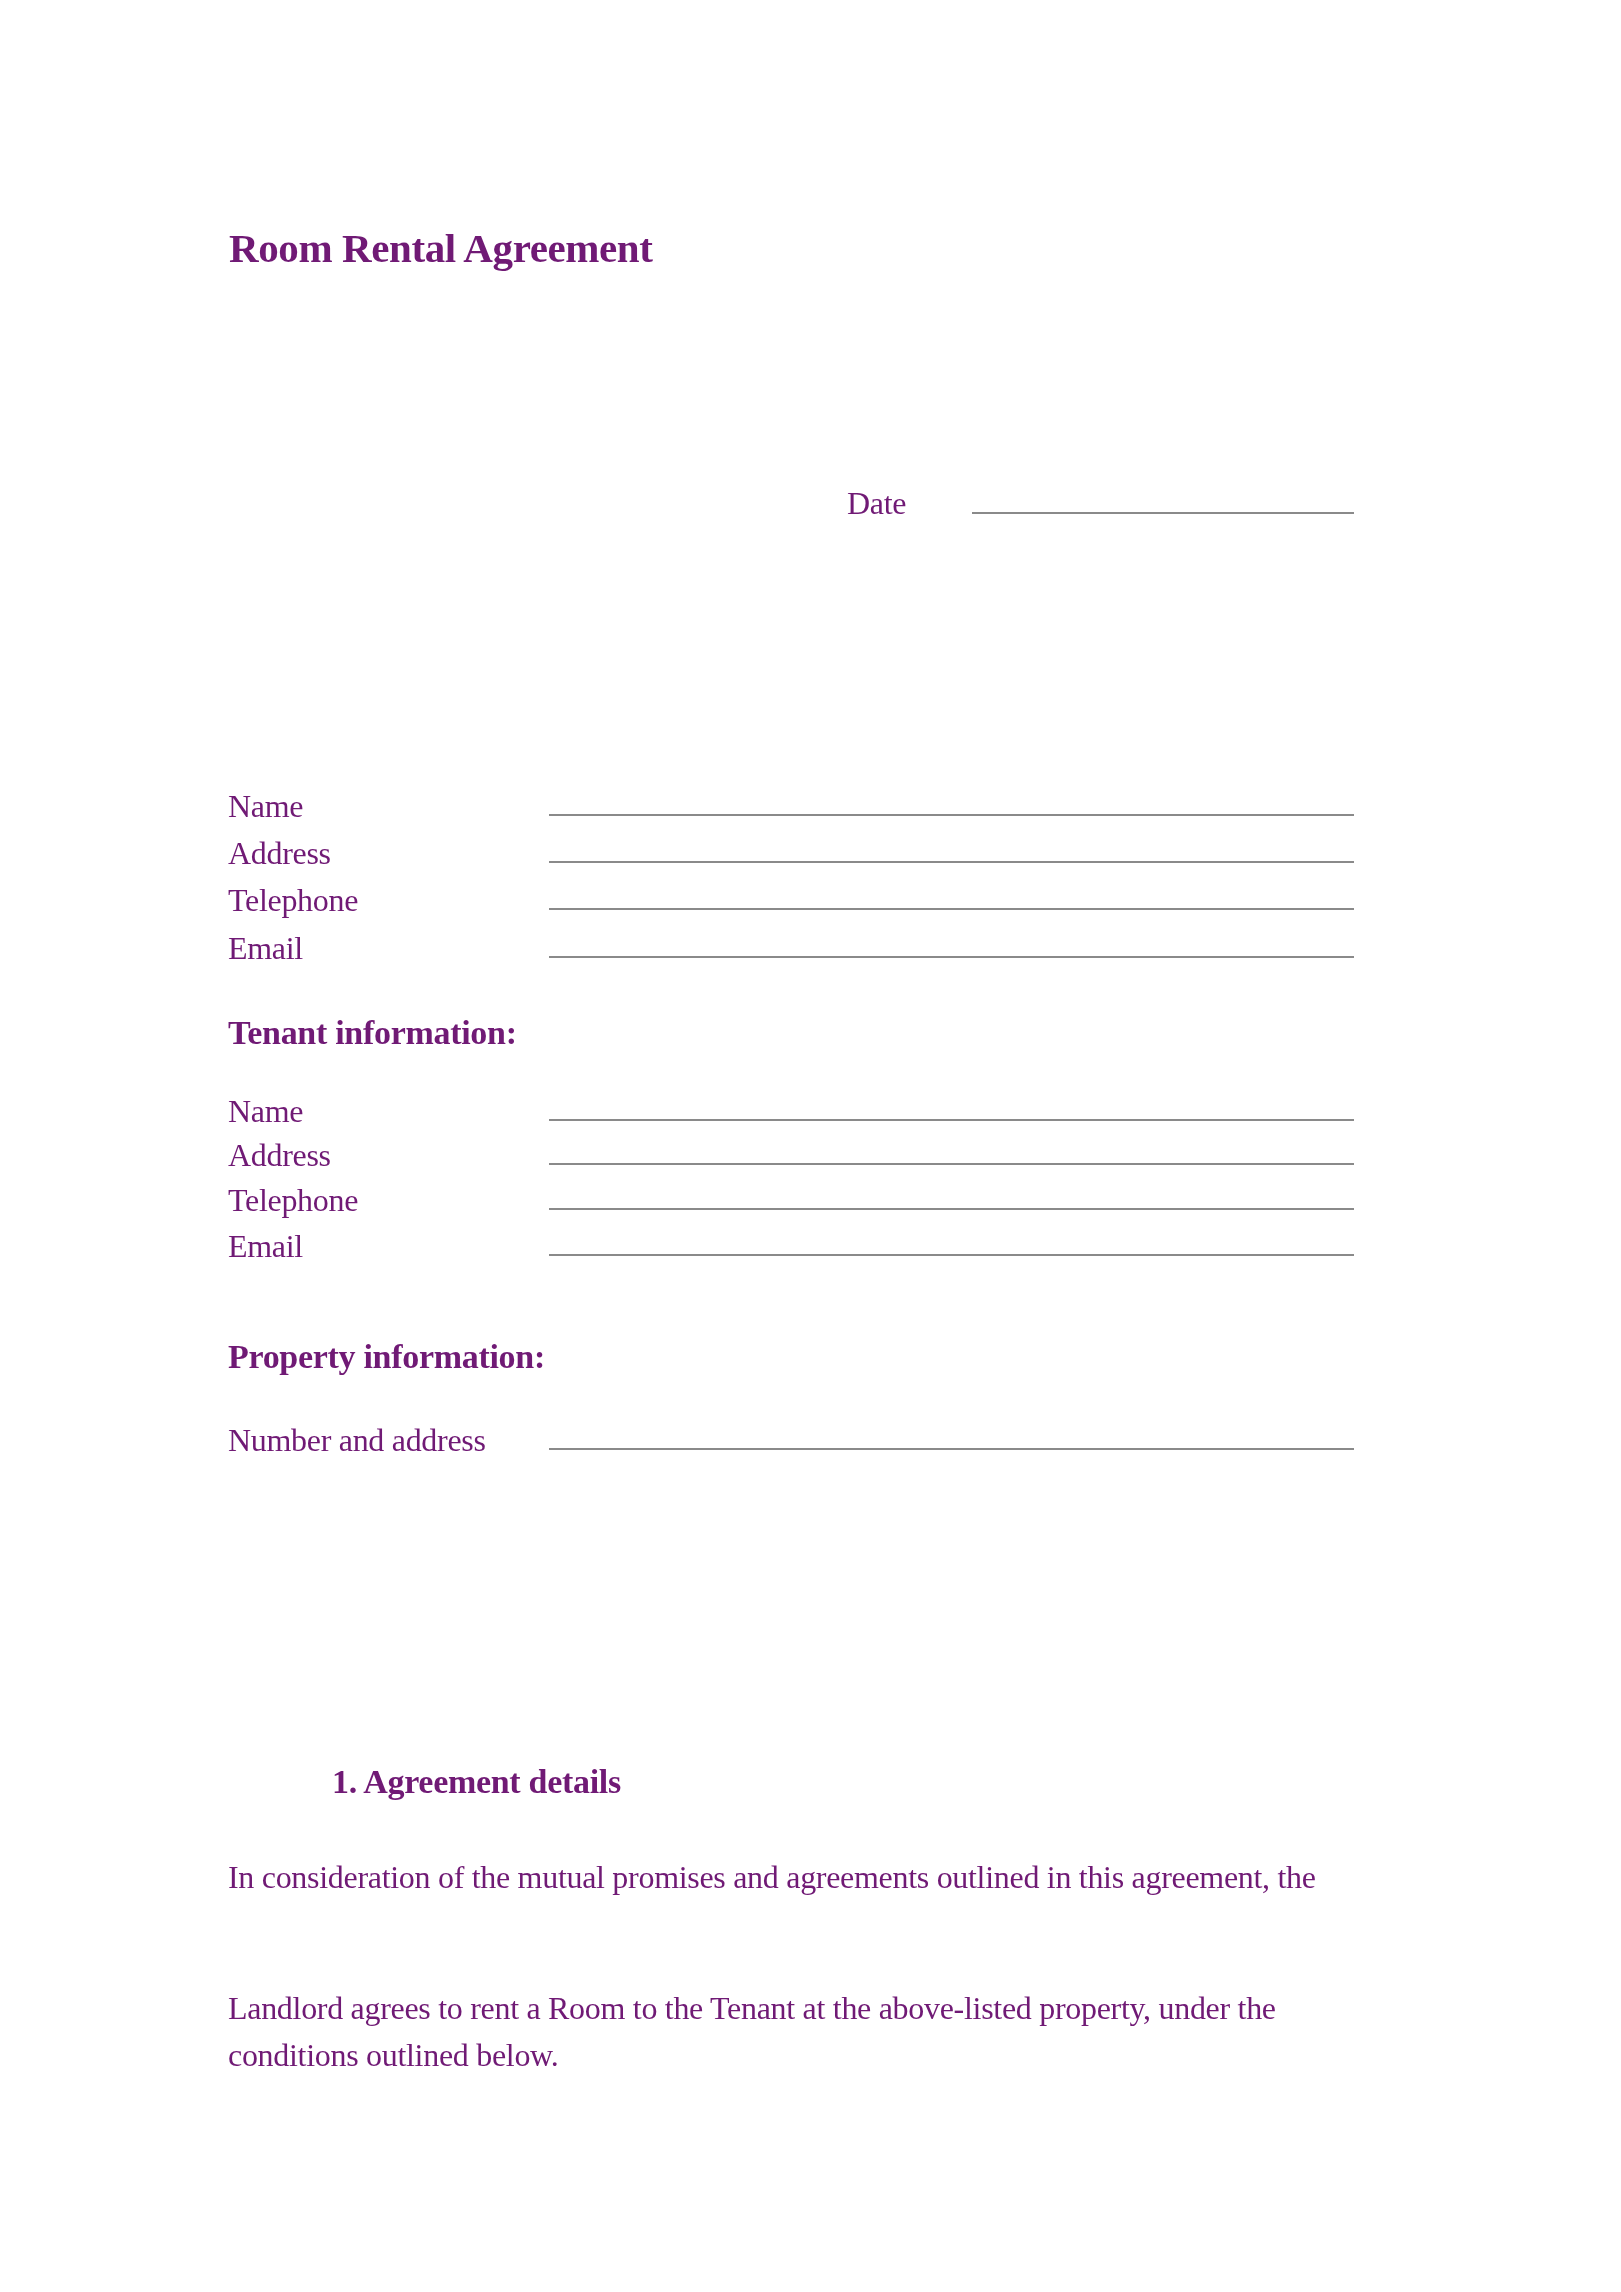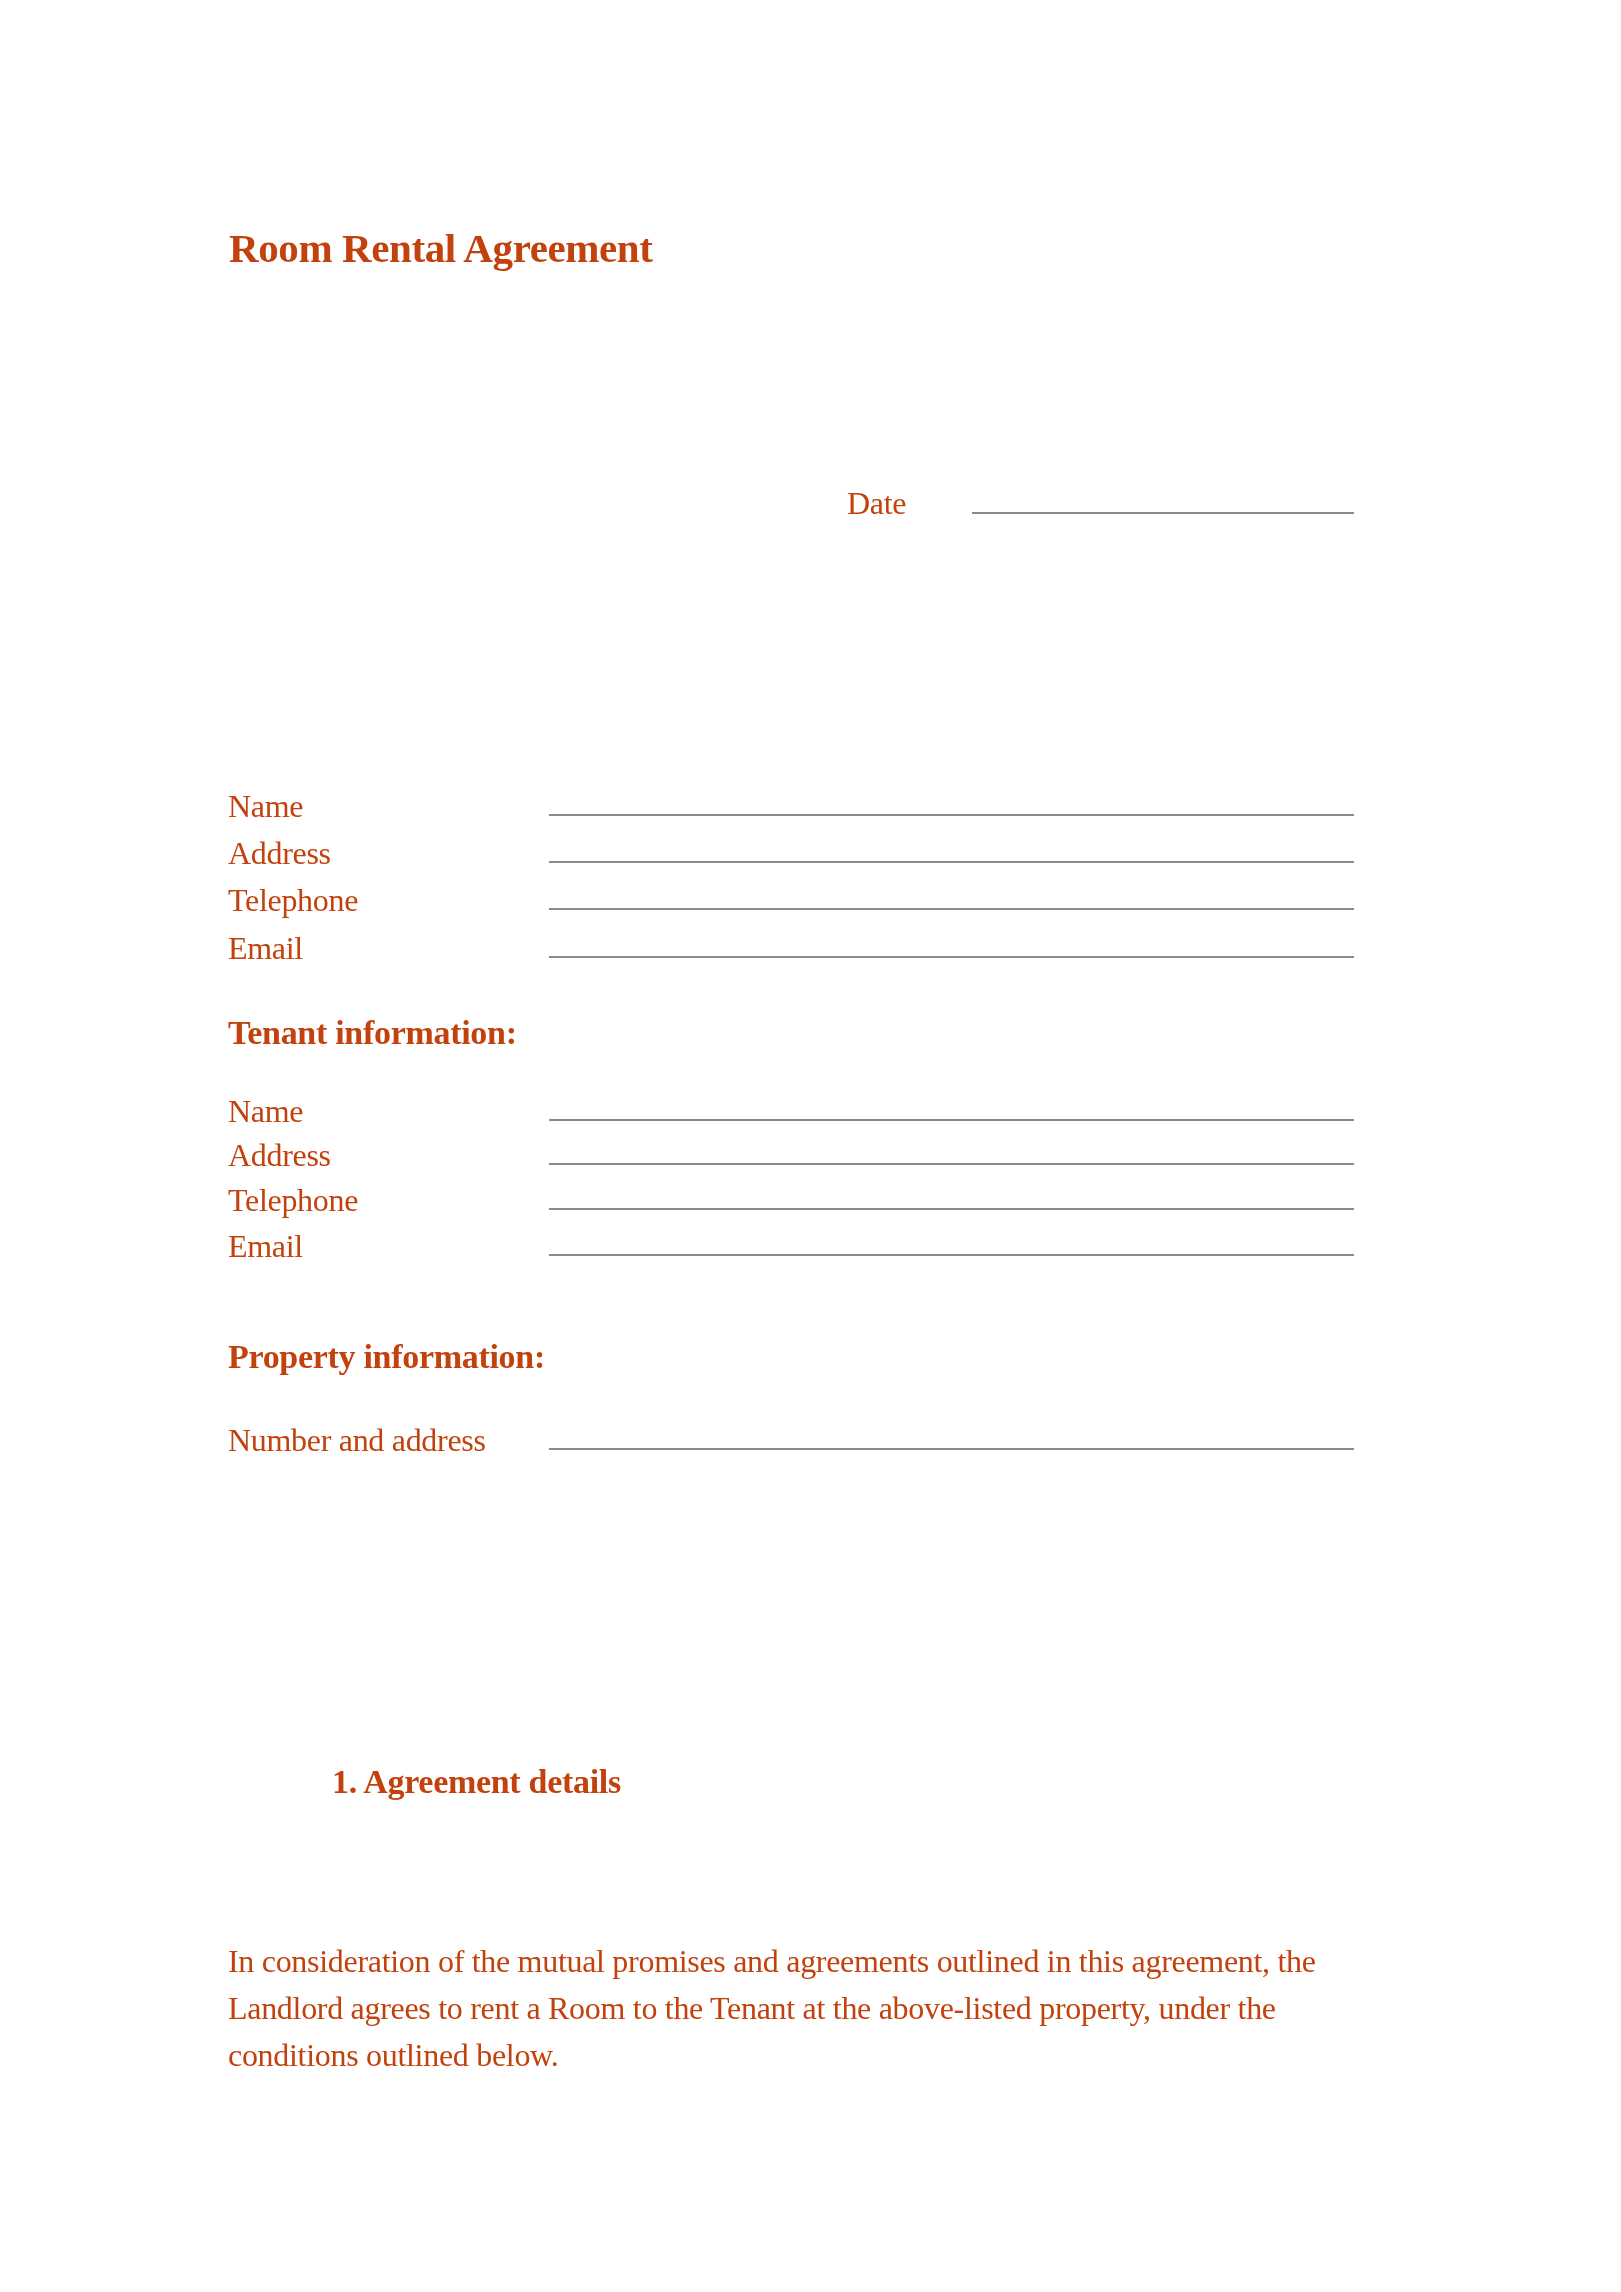--- a/index.html
+++ b/index.html
@@ -6,21 +6,21 @@
     margin: 0;
     padding: 0;
     background: #ffffff;
   }
   .page {
     position: relative;
     width: 1354px;
     height: 2293px;
     background: #ffffff;
     font-family: "Liberation Serif", "DejaVu Serif", serif;
-    color: #c2410c;
+    color: #701a75;
     letter-spacing: -0.3px;
     overflow: hidden;
   }
   .abs { position: absolute; white-space: nowrap; }
   .doc-title {
     font-size: 41px;
     font-weight: 700;
     letter-spacing: -0.4px;
   }
   .section-heading {
@@ -76,18 +76,18 @@
   <div class="fill-line line-x" style="top:1254px;"></div>
 
   <div class="abs section-heading" style="left:228px; top:1338px;">Property information:</div>
 
   <div class="abs field-label" style="left:228px; top:1422px;">Number and address</div>
   <div class="fill-line line-x" style="top:1448px;"></div>
 
   <div class="abs section-heading" style="left:332px; top:1721px;margin-top:42px;">1. Agreement details</div>
 
 
-  <div class="abs body-text" style="left:228px; top:1943px;">In consideration of the mutual promises and agreements outlined in this agreement, the</div>
+  <div class="abs body-text" style="left:228px; top:1859px;">In consideration of the mutual promises and agreements outlined in this agreement, the</div>
   <div class="abs body-text" style="left:228px; top:1990px;">Landlord agrees to rent a Room to the Tenant at the above-listed property, under the</div>
   <div class="abs body-text" style="left:228px; top:2037px;">conditions outlined below.</div>
 
 </div>
 
 
 </body></html>

